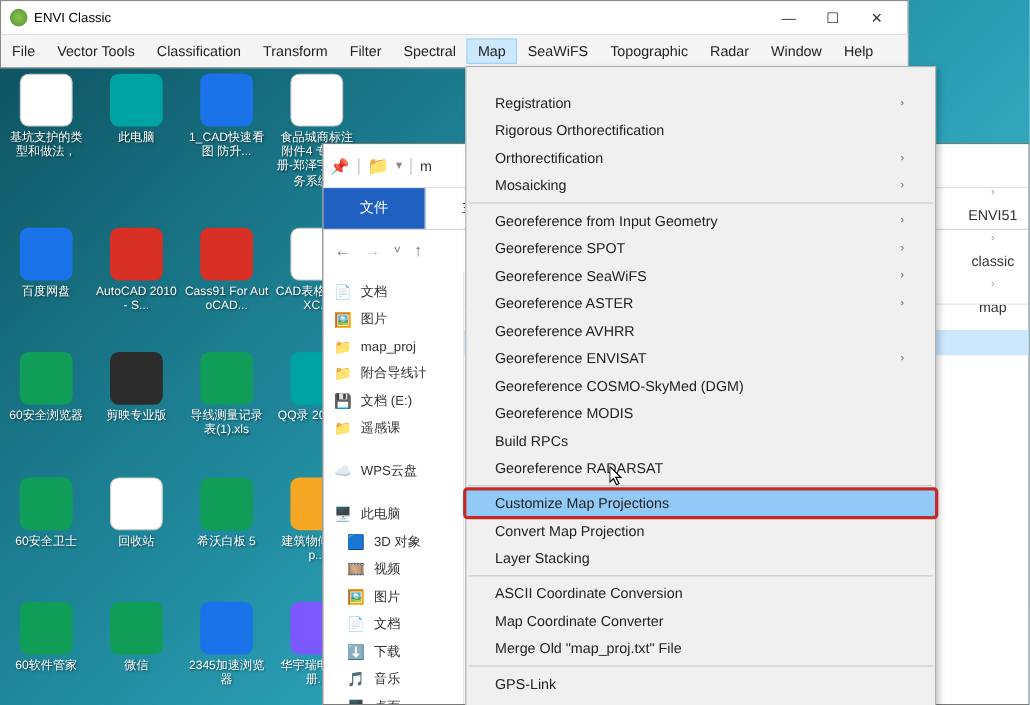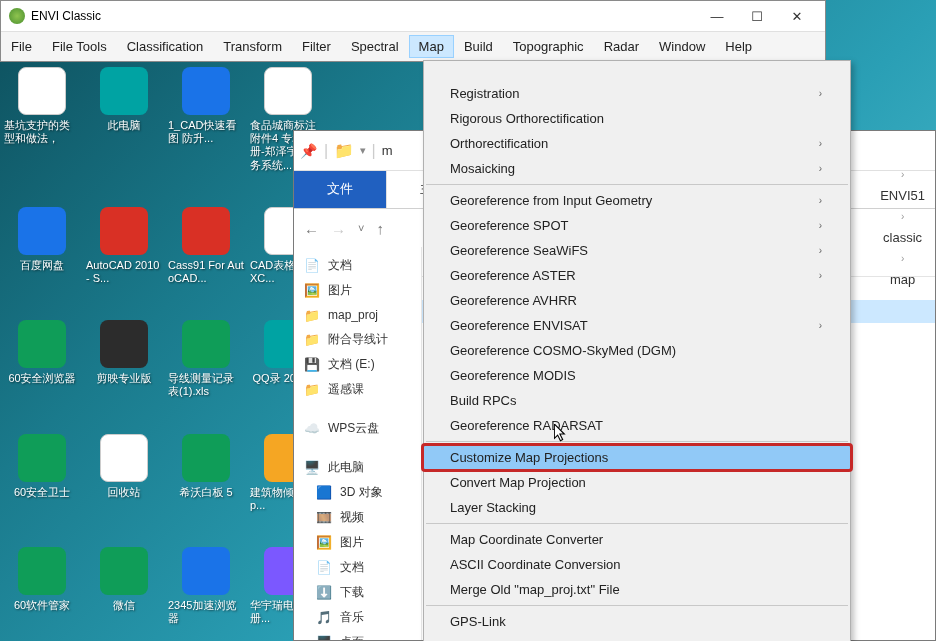--- a/index.html
+++ b/index.html
@@ -3,21 +3,21 @@
 <meta charset="utf-8">
 <style>
 * { margin: 0; padding: 0; box-sizing: border-box; font-family: "Segoe UI", Tahoma, sans-serif; }
 body { width: 936px; height: 641px; overflow: hidden; position: relative; background: linear-gradient(135deg, #1a5f7a 0%, #2a8fa8 50%, #3cb4cc 100%); }
 
 
 .desktop { position: absolute; inset: 0; background: linear-gradient(135deg, #0d4f5c 0%, #1a7a8c 30%, #2a9fb5 60%, #5cc8d8 100%); }
 .desktop-icons { position: absolute; top: 62px; left: 0; display: grid; grid-template-columns: repeat(4, 80px); gap: 35px 2px; padding: 5px 0 0 4px; }
 .desktop-icon { display: flex; flex-direction: column; align-items: center; width: 76px; cursor: pointer; }
 .desktop-icon .icon-img { width: 48px; height: 48px; border-radius: 8px; display: flex; align-items: center; justify-content: center; font-size: 28px; color: #fff; }
-.desktop-icon .icon-label { color: #fff; font-size: 11px; margin-top: 4px; line-height: 1.2; text-shadow: 1px 1px 2px rgba(0,0,0,.6); word-break: break-all; }
+.desktop-icon .icon-label { color: #fff; font-size: 11px; text-align: center; margin-top: 4px; line-height: 1.2; text-shadow: 1px 1px 2px rgba(0,0,0,.6); word-break: break-all; }
 
 
 .envi-main { position: absolute; top: 0; left: 0; width: 826px; height: 62px; background: #fff; border: 1px solid #8a8a8a; }
 .envi-title { height: 30px; display: flex; align-items: center; padding: 0 8px; font-size: 12px; }
 .envi-title .icon { width: 16px; height: 16px; background: radial-gradient(circle, #8fc44f, #4a8f2f); border-radius: 50%; margin-right: 6px; }
 .envi-title .spacer { flex: 1; }
 .envi-title .win-btn { width: 40px; height: 28px; display: flex; align-items: center; justify-content: center; font-size: 13px; color: #333; }
 .envi-menu { height: 30px; display: flex; align-items: center; background: #f5f5f5; border-top: 1px solid #e0e0e0; }
 .envi-menu-item { padding: 4px 10px; font-size: 13px; color: #222; cursor: pointer; }
 .envi-menu-item.active { background: #cce8ff; border: 1px solid #99d1ff; padding: 3px 9px; }
@@ -148,27 +148,27 @@
   <div class="envi-title">
     <div class="icon"></div>
     <span>ENVI Classic</span>
     <div class="spacer"></div>
     <div class="win-btn">—</div>
     <div class="win-btn">☐</div>
     <div class="win-btn">✕</div>
   </div>
   <div class="envi-menu">
       <span class="envi-menu-item">File</span>
-      <span class="envi-menu-item">File Tools</span>
+      <span class="envi-menu-item">Vector Tools</span>
       <span class="envi-menu-item">Classification</span>
       <span class="envi-menu-item">Transform</span>
       <span class="envi-menu-item">Filter</span>
       <span class="envi-menu-item">Spectral</span>
       <span class="envi-menu-item active">Map</span>
-      <span class="envi-menu-item">Build</span>
+      <span class="envi-menu-item">SeaWiFS</span>
       <span class="envi-menu-item">Topographic</span>
       <span class="envi-menu-item">Radar</span>
       <span class="envi-menu-item">Window</span>
       <span class="envi-menu-item">Help</span>
     </div>
 </div>
 
 <div class="explorer">
   <div class="explorer-top">
     <span class="pin">📌</span>
@@ -344,24 +344,24 @@
       <span>Customize Map Projections</span>
     </div>
     <div class="map-menu-item">
       <span>Convert Map Projection</span>
     </div>
     <div class="map-menu-item">
       <span>Layer Stacking</span>
     </div>
     <div class="map-sep"></div>
     <div class="map-menu-item">
+      <span>ASCII Coordinate Conversion</span>
+    </div>
+    <div class="map-menu-item">
       <span>Map Coordinate Converter</span>
-    </div>
-    <div class="map-menu-item">
-      <span>ASCII Coordinate Conversion</span>
     </div>
     <div class="map-menu-item">
       <span>Merge Old "map_proj.txt" File</span>
     </div>
     <div class="map-sep"></div>
     <div class="map-menu-item">
       <span>GPS-Link</span>
     </div>
   </div>
 

